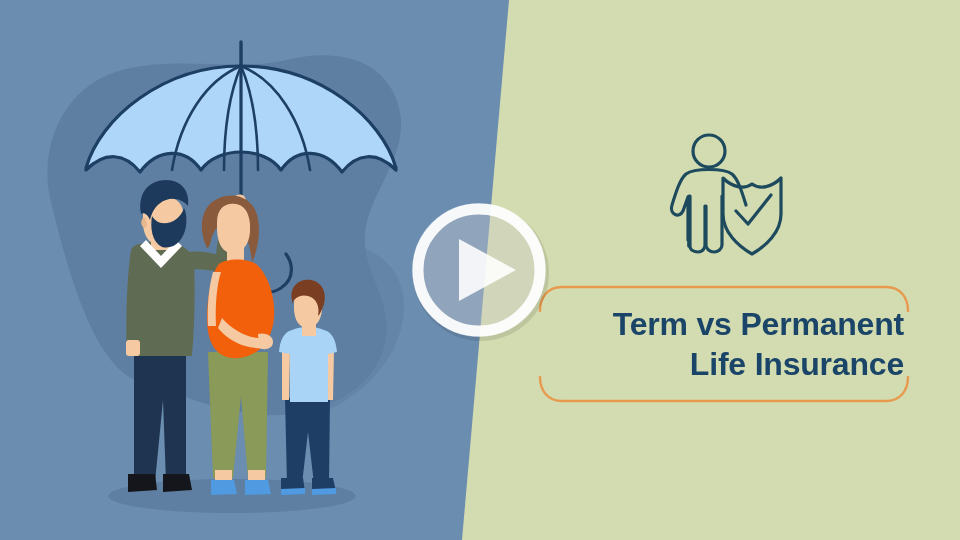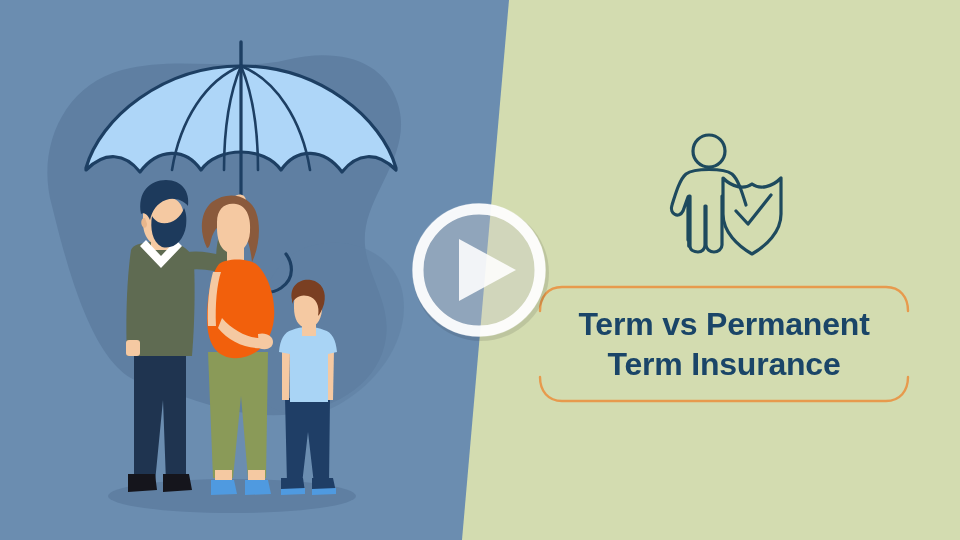--- a/index.html
+++ b/index.html
@@ -31,21 +31,21 @@
     width: 372px;
     height: 122px;
   }
   #title-text {
     position: absolute;
     left: 0; top: 0;
     width: 372px;
     height: 122px;
     display: flex;
     flex-direction: column;
-    align-items: center;
+    align-items: flex-end;
     justify-content: center;
     text-align: center;
     color: #1a4568;
     font-size: 32px;
     font-weight: bold;
     line-height: 1.26;
     letter-spacing: -0.2px;
     padding: 0 6px;
     box-sizing: border-box;
   }
@@ -277,21 +277,21 @@
     </g>
   </svg>
 
   <div id="title-block">
     <svg id="title-bracket" width="372" height="122" viewBox="0 0 372 122">
       <path fill="none" stroke="#e79a4d" stroke-width="2.4" stroke-linecap="round" d="M 2,28 C 2,14 10,4 24,4 L 348,4 C 362,4 370,14 370,28"></path>
       <path fill="none" stroke="#e79a4d" stroke-width="2.4" stroke-linecap="round" d="M 2,94 C 2,108 10,118 24,118 L 348,118 C 362,118 370,108 370,94"></path>
     </svg>
     <div id="title-text">
       <span class="ln">Term vs Permanent</span>
-      <span class="ln">Term Insurance</span>
+      <span class="ln">Life Insurance</span>
     </div>
   </div>
 
   <svg class="layer" id="play-svg" width="960" height="540" viewBox="0 0 960 540">
     <g>
 
       <circle cx="481" cy="273" r="68" fill="#000000" opacity="0.10"></circle>
 
       <circle cx="479" cy="270" r="67" fill="#ffffff" opacity="0.30"></circle>
 

